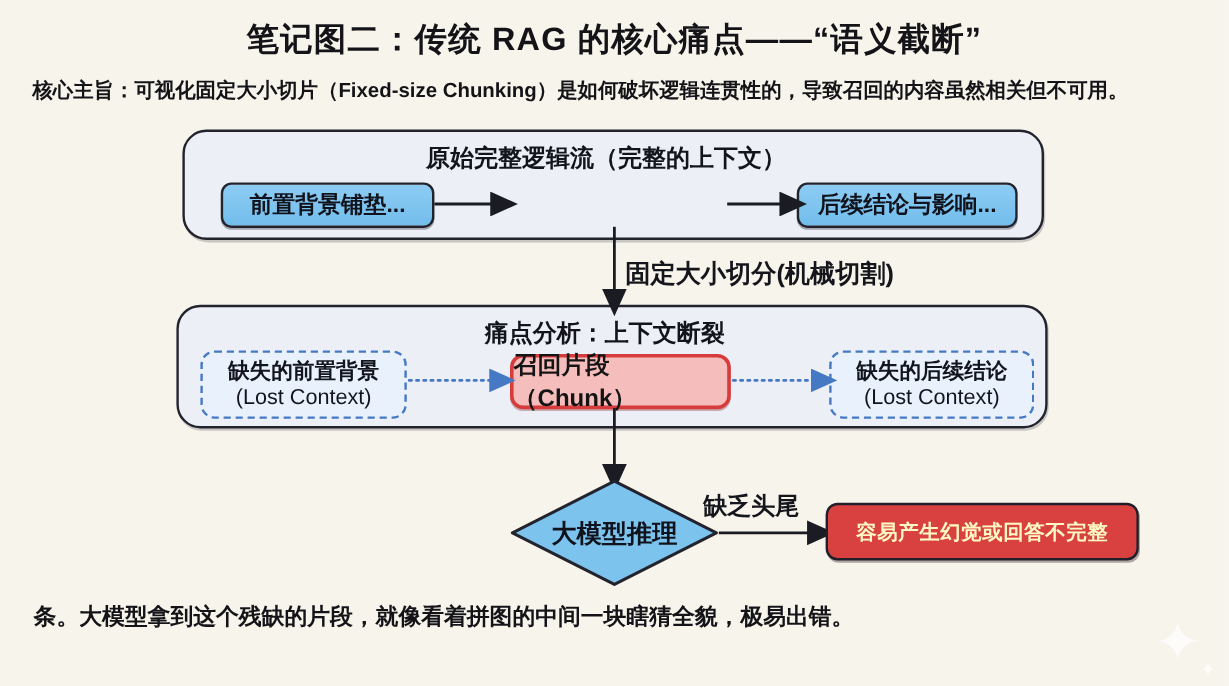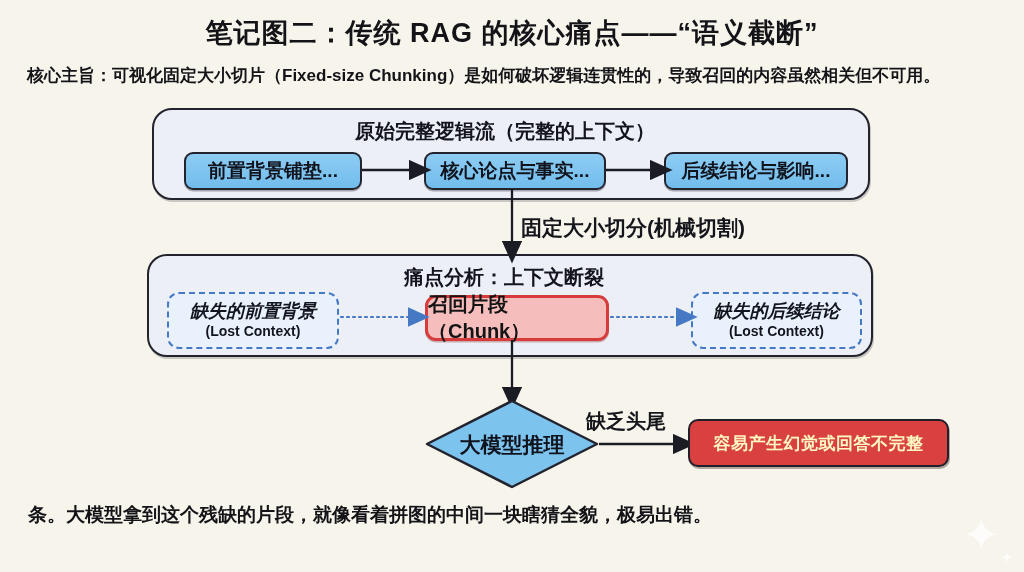--- a/index.html
+++ b/index.html
@@ -36,22 +36,22 @@
     box-shadow:0 1.5px 0 rgba(30,30,50,.35);
   }
   .b1 { left:30px; top:42px; width:178px; height:38px; }
   .b2 { left:270px; top:42px; width:182px; height:38px; }
   .b3 { left:510px; top:42px; width:184px; height:38px; }
   .dashed-box {
     position:absolute; display:flex; flex-direction:column; align-items:center; justify-content:center;
     background:#e9f2fc; border:2.5px dashed #4679c4; border-radius:12px;
     color:#12151d; line-height:1.2;
   }
-  .dashed-box .zh { font-size:18px; font-weight:700;font-style:italic; }
-  .dashed-box .en { font-size:14px; font-weight:700; }
+  .dashed-box .zh { font-size:18px; font-weight:700; }
+  .dashed-box .en { font-size:18px; font-weight:400; }
   .dl { left:18px; top:36px; width:172px; height:57px; }
   .dr { left:542px; top:36px; width:171px; height:57px; }
   .chunk-box {
     position:absolute; left:276px; top:39px; width:184px; height:46px;
     display:flex; align-items:center; justify-content:center;
     background:#f6bdbd; border:3px solid #d63c3c; border-radius:11px;
     font-size:20px; font-weight:700; color:#141414;
     box-shadow:0 1.5px 0 rgba(120,20,20,.3);
   }
   .split-label { left:521px; top:214px; font-size:21px; font-weight:600; color:#15151c; z-index:3; }
@@ -80,21 +80,20 @@
 <body>
 
 <div class="canvas">
 
   <div class="abs title">笔记图二：传统 RAG 的核心痛点——“语义截断”</div>
   <div class="abs subtitle">核心主旨：可视化固定大小切片（Fixed-size Chunking）是如何破坏逻辑连贯性的，导致召回的内容虽然相关但不可用。</div>
 
   <div class="abs container-box c1">
     <div class="container-title">原始完整逻辑流（完整的上下文）</div>
     <div class="blue-box b1">前置背景铺垫...</div>
-    <div class="blue-box b2">核心论点与事实...</div>
     <div class="blue-box b3">后续结论与影响...</div>
   </div>
 
   <div class="abs split-label">固定大小切分(机械切割)</div>
 
   <div class="abs container-box c2">
     <div class="container-title">痛点分析：上下文断裂</div>
     <div class="dashed-box dl">
       <div class="zh">缺失的前置背景</div>
       <div class="en">(Lost Context)</div>

